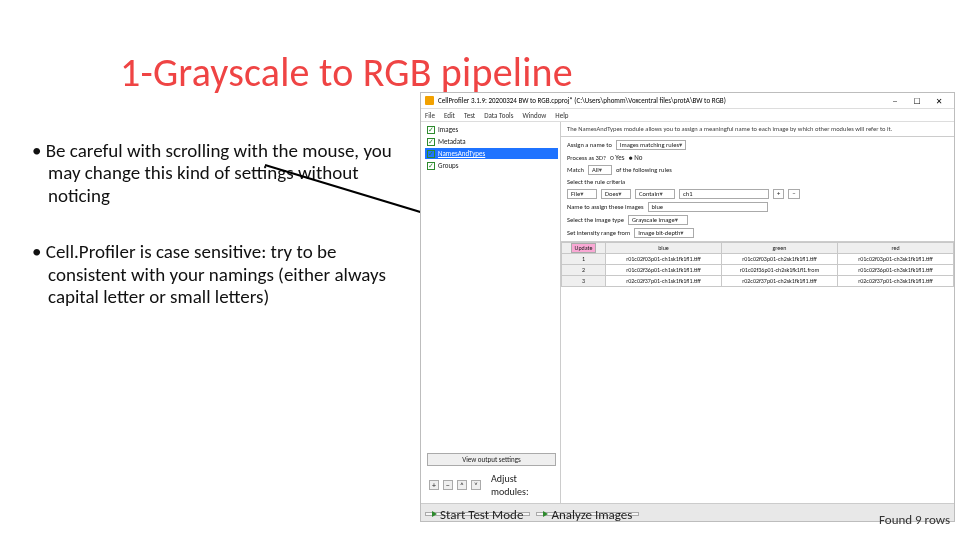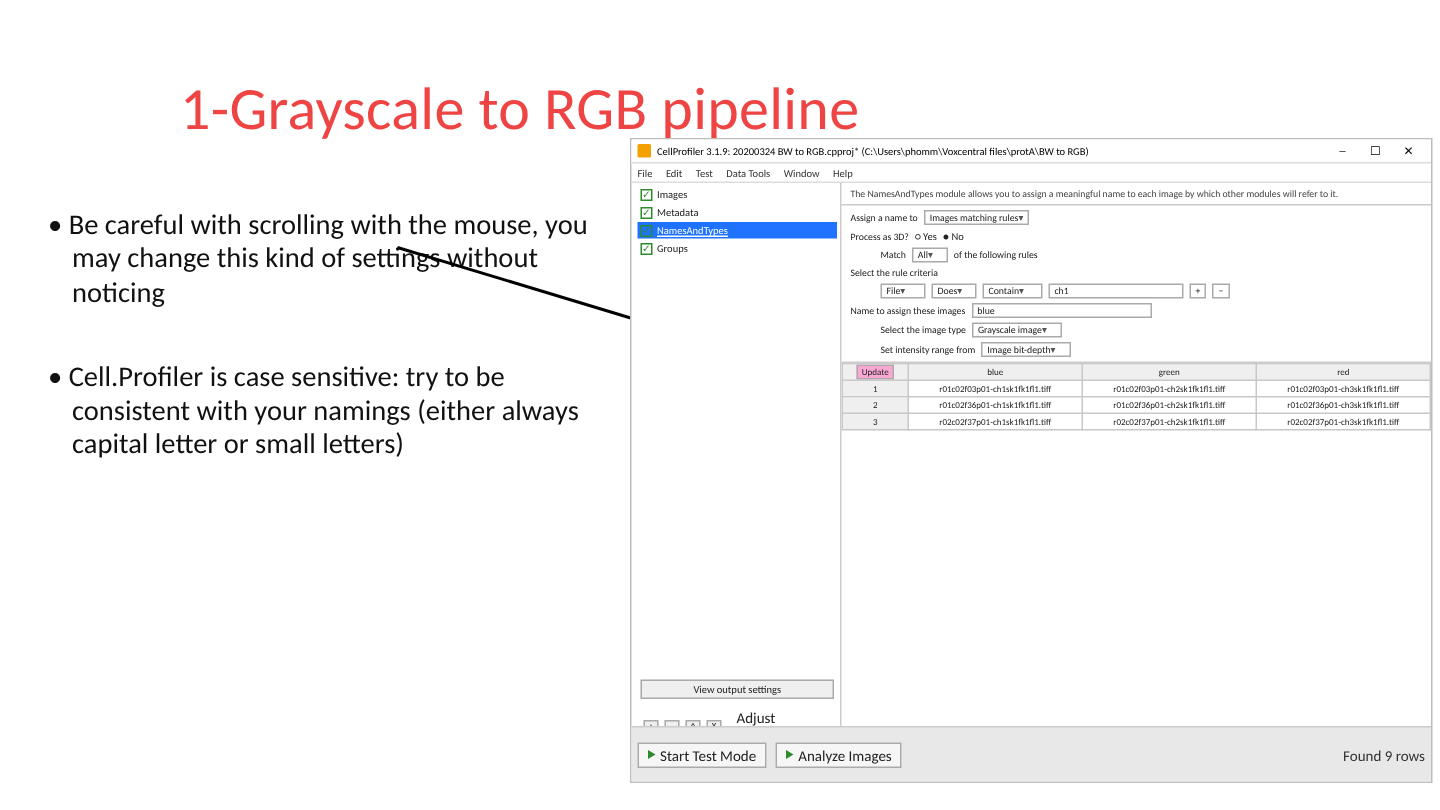--- a/index.html
+++ b/index.html
@@ -59,37 +59,37 @@
   .desc { padding:3px 6px; border-bottom:1px solid #ccc; color:#444;
           font-size:6.5px; line-height:1.3; }
   .settings { padding:3px 6px; display:flex; flex-direction:column; gap:3px;
               border-bottom:1px solid #ccc; }
   .row { display:flex; align-items:center; gap:4px; }
   .row label { font-size:6.5px; }
   .row .field { border:1px solid #aaa; padding:0 3px; font-size:6.5px;
                 background:#fff; height:10px; display:flex; align-items:center;
                 min-width:60px;text-align:right; }
   .row .sel::after { content:" ▾"; color:#555; }
-  .indent { margin-left:20px; }
+  .indent { }
   .radio::before { content:"○ "; }
   .radio.on::before { content:"● "; }
 
   .tbl { flex:1; overflow:hidden; }
   .tbl table { border-collapse:collapse; width:100%; font-size:6px;
                table-layout:fixed; }
   .tbl th, .tbl td { border:1px solid #c8c8c8; padding:1px 2px; text-align:center;
                      white-space:nowrap; overflow:hidden; text-overflow:ellipsis; }
   .tbl th { background:#efefef; font-weight:normal; }
   .tbl .updatecell { width:44px; }
   .updatebtn { border:1px solid #aaa; background:#f9a8d4; padding:0 3px;
                cursor:pointer; font-size:6px; }
 
   .status { position:absolute; left:0; right:0; bottom:0; height:18px;
             background:#e8e8e8; border-top:1px solid #ccc; display:flex;
-            align-items:center; padding:18px 4px; gap:6px; font-size:10px; }
+            padding:8px 4px; gap:6px; font-size:13px; }
   .status .btn { border:1px solid #aaa; background:#f6f6f6; padding:1px 6px;
                  display:flex; align-items:center; gap:3px; cursor:pointer; }
   .tri { width:0; height:0; border-left:5px solid #2d8a2d;
          border-top:3px solid transparent; border-bottom:3px solid transparent; }
   .status .found { margin-left:auto; color:#333; }
 </style>
 </head>
 <body>
 
 <div class="slide-title">1-Grayscale to RGB pipeline</div>
@@ -212,21 +212,21 @@
           <tbody id="tbody">
               <tr>
                 <th style="background: rgb(239, 239, 239);">1</th>
                 <td>r01c02f03p01-ch1sk1fk1fl1.tiff</td>
                 <td>r01c02f03p01-ch2sk1fk1fl1.tiff</td>
                 <td>r01c02f03p01-ch3sk1fk1fl1.tiff</td>
               </tr>
               <tr>
                 <th style="background: rgb(239, 239, 239);">2</th>
                 <td>r01c02f36p01-ch1sk1fk1fl1.tiff</td>
-                <td>r01c02f36p01-ch2sk1fk1fl1.tiff</td>
+                <td>r01c02f36p01-ch2sk1fk1fl1.from</td>
                 <td>r01c02f36p01-ch3sk1fk1fl1.tiff</td>
               </tr>
               <tr>
                 <th style="background: rgb(239, 239, 239);">3</th>
                 <td>r02c02f37p01-ch1sk1fk1fl1.tiff</td>
                 <td>r02c02f37p01-ch2sk1fk1fl1.tiff</td>
                 <td>r02c02f37p01-ch3sk1fk1fl1.tiff</td>
               </tr>
             </tbody>
         </table>

